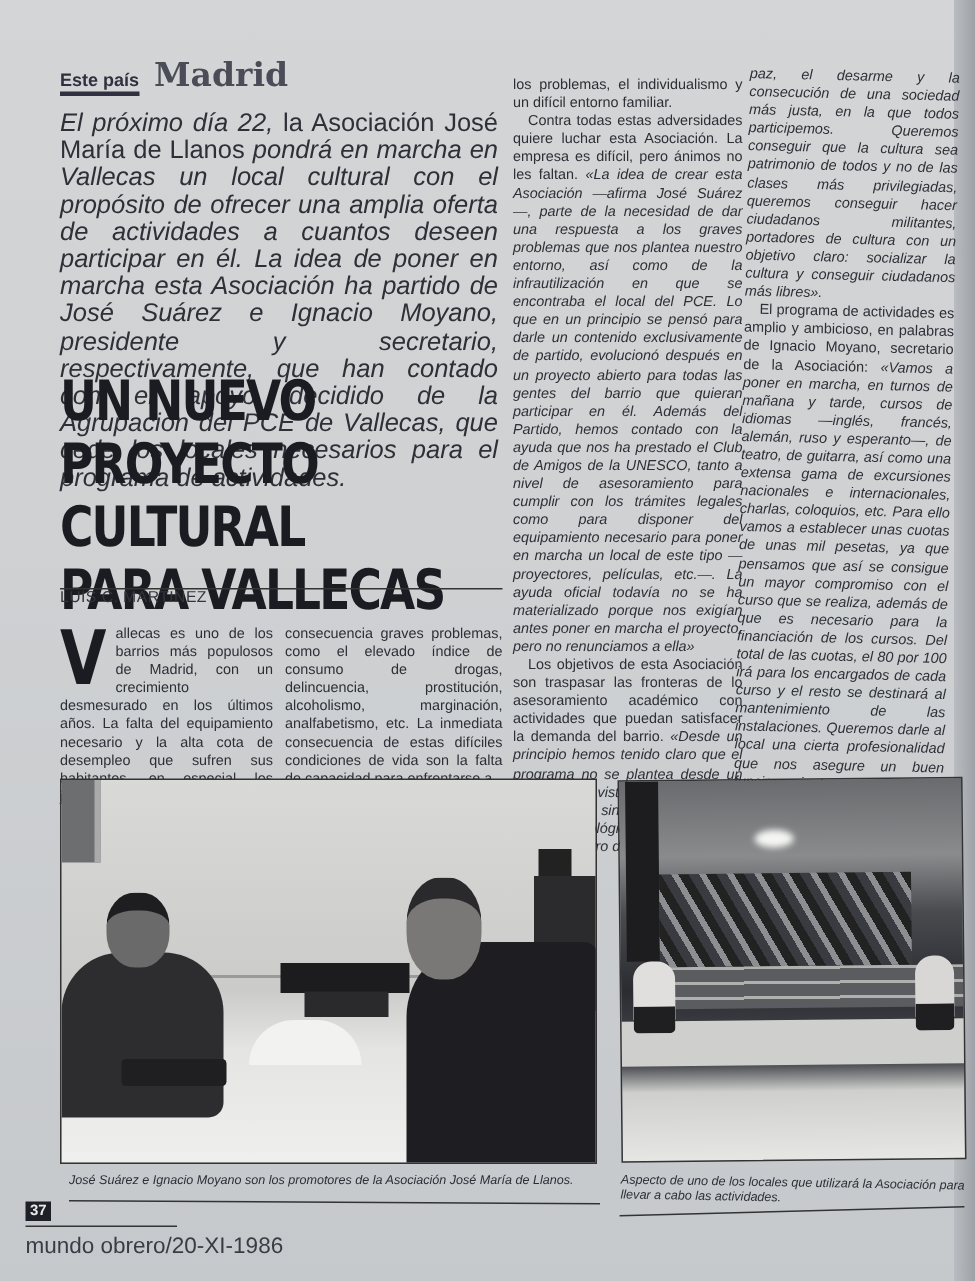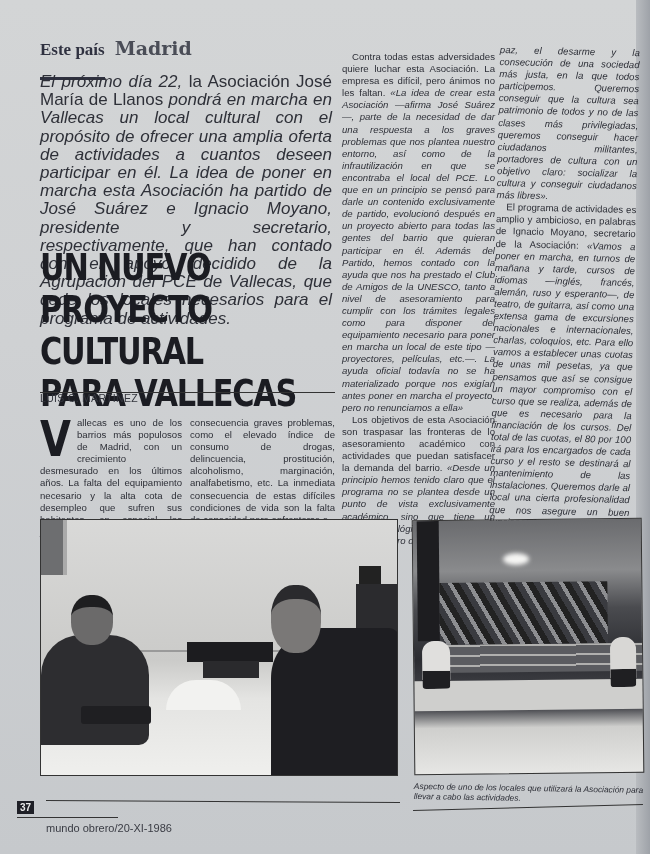--- a/index.html
+++ b/index.html
@@ -16,26 +16,26 @@
     }
     .right-edge {
       position: absolute; right: 0; top: 0; width: 14px; height: 854px;
       background: linear-gradient(90deg, #b9bcc0, #9ea2a8);
     }
     .section-head {
       position: absolute; left: 40px; top: 37px;
       display: flex; align-items: baseline; gap: 10px;
     }
     .section-head .kicker {
-      font-weight: bold; font-size: 17px; color: #2f3140;
-      border-bottom: 3px solid #2f3140; padding-bottom: 17px;
-      font-family: Liberation Serif, serif;
+      font-weight: bold; font-size: 12px; color: #2f3140;
+      border-bottom: 3px solid #2f3140; padding-bottom: 1px;
+      font-family: Liberation Sans, sans-serif;
     }
     .section-head .region {
-      font-weight: bold; font-size: 19px; color: #4a4d57;
+      font-weight: bold; font-size: 22px; color: #4a4d57;
       font-family: "DejaVu Serif", serif;
     }
     .lead {
       position: absolute; left: 40px; top: 73px; width: 292px;
       font-size: 17px; line-height: 18.2px; color: #2e3038;
       text-align: justify;
     }
     .lead em { font-style: italic; }
     .headline {
       position: absolute; left: 40px; top: 247px; width: 300px;
@@ -85,21 +85,21 @@
     .caption2 { left: 414px; top: 781px; width: 236px; line-height: 10px; transform: rotate(1deg); transform-origin: left top; }
     .foot-rule1 { position: absolute; left: 46px; top: 801px; width: 354px; height: 1px; background: #333; transform: rotate(0.3deg); }
     .foot-rule2 { position: absolute; left: 413px; top: 807px; width: 230px; height: 1px; background: #333; transform: rotate(-1.5deg); }
     .pagenum {
       position: absolute; left: 17px; top: 801px; width: 17px; height: 13px;
       background: #1f2027; color: #e8e8e8; font-size: 10px; font-weight: bold;
       text-align: center; line-height: 13px;
     }
     .foot-line { position: absolute; left: 17px; top: 817px; width: 101px; height: 1px; background: #333; }
     .footer {
-      position: absolute; left: 17px; top: 822px; font-size: 11px; color: #3a3c44; margin-left: 29px;
+      position: absolute; left: 17px; top: 822px; font-size: 15px; color: #3a3c44;
     }
   </style>
 </head>
 <body>
 
 <div class="page">
   <div class="right-edge"></div>
 
   <div class="section-head">
     <span class="kicker">Este país</span>
@@ -119,20 +119,21 @@
   <div class="byline">LUIS C. MARTINEZ</div>
 
   <div class="col col1">
     <span class="dropcap">V</span>
     <p class="noind">allecas es uno de los barrios más populosos de Madrid, con un crecimiento desmesurado en los últimos años. La falta del equipamiento necesario y la alta cota de desempleo que sufren sus habitantes, en especial los jóvenes, han traído como</p>
   </div>
   <div class="col col2">
     <p class="noind">consecuencia graves problemas, como el elevado índice de consumo de drogas, delincuencia, prostitución, alcoholismo, marginación, analfabetismo, etc. La inmediata consecuencia de estas difíciles condiciones de vida son la falta de capacidad para enfrentarse a</p>
   </div>
   <div class="col col3">
+    <p class="noind">los problemas, el individualismo y un difícil entorno familiar.</p>
     <p><span>Contra todas estas adversidades quiere luchar esta Asociación. La empresa es difícil, pero ánimos no les faltan. </span><em>«La idea de crear esta Asociación —afirma José Suárez—, parte de la necesidad de dar una respuesta a los graves problemas que nos plantea nuestro entorno, así como de la infrautilización en que se encontraba el local del PCE. Lo que en un principio se pensó para darle un contenido exclusivamente de partido, evolucionó después en un proyecto abierto para todas las gentes del barrio que quieran participar en él. Además del Partido, hemos contado con la ayuda que nos ha prestado el Club de Amigos de la UNESCO, tanto a nivel de asesoramiento para cumplir con los trámites legales como para disponer del equipamiento necesario para poner en marcha un local de este tipo —proyectores, películas, etc.—. La ayuda oficial todavía no se ha materializado porque nos exigían antes poner en marcha el proyecto, pero no renunciamos a ella»</em></p>
     <p><span>Los objetivos de esta Asociación son traspasar las fronteras de lo asesoramiento académico con actividades que puedan satisfacer la demanda del barrio. </span><em>«Desde un principio hemos tenido claro que el programa no se plantea desde un punto de vista exclusivamente académico, sino que tiene un marco ideológico perfectamente definido dentro de la lucha por la</em></p>
   </div>
   <div class="col col4">
     <p class="noind"><em>paz, el desarme y la consecución de una sociedad más justa, en la que todos participemos. Queremos conseguir que la cultura sea patrimonio de todos y no de las clases más privilegiadas, queremos conseguir hacer ciudadanos militantes, portadores de cultura con un objetivo claro: socializar la cultura y conseguir ciudadanos más libres».</em></p>
     <p><span>El programa de actividades es amplio y ambicioso, en palabras de Ignacio Moyano, secretario de la Asociación: </span><em>«Vamos a poner en marcha, en turnos de mañana y tarde, cursos de idiomas —inglés, francés, alemán, ruso y esperanto—, de teatro, de guitarra, así como una extensa gama de excursiones nacionales e internacionales, charlas, coloquios, etc. Para ello vamos a establecer unas cuotas de unas mil pesetas, ya que pensamos que así se consigue un mayor compromiso con el curso que se realiza, además de que es necesario para la financiación de los cursos. Del total de las cuotas, el 80 por 100 irá para los encargados de cada curso y el resto se destinará al mantenimiento de las instalaciones. Queremos darle al local una cierta profesionalidad que nos asegure un buen funcionamiento»</em></p>
     <p><span>Estas son las características más importantes de la </span><em>Asociación José María de Llanos</em><span>, que el próximo día 22 abre sus puertas a los ciudadanos de Vallecas, que a partir de ese momento contarán con una nueva oferta cultural en su barrio.</span></p>
   </div>
 
   <div class="photo photo1">
@@ -142,20 +143,21 @@
     <div class="shape" style="left:30px;top:75px;width:42px;height:50px;background:#6b6a6a;border-radius:45%;border-top:12px solid #1e1e20;"></div>
     <div class="shape" style="left:146px;top:122px;width:86px;height:20px;background:#1c1c1f;"></div>
     <div class="shape" style="left:162px;top:141px;width:56px;height:17px;background:#2a2a2d;"></div>
     <div class="shape" style="left:318px;top:46px;width:22px;height:20px;background:#222;"></div>
     <div class="shape" style="left:315px;top:64px;width:43px;height:90px;background:#2b2b2e;"></div>
     <div class="shape" style="left:230px;top:108px;width:128px;height:148px;background:#1e1e22;border-radius:50px 10px 0 0;"></div>
     <div class="shape" style="left:230px;top:65px;width:50px;height:68px;background:#7a7877;border-radius:45%;border-top:14px solid #2a2a2d;"></div>
     <div class="shape" style="left:40px;top:186px;width:70px;height:18px;background:#1f1f22;border-radius:3px;"></div>
     <div class="shape" style="left:125px;top:160px;width:75px;height:30px;background:#f2f2f0;border-radius:30px 30px 0 0;"></div>
   </div>
+  <div class="caption caption1">José Suárez e Ignacio Moyano son los promotores de la Asociación José María de Llanos.</div>
 
   <div class="photo photo2">
     <div class="shape" style="left:90px;top:33px;width:26px;height:12px;background:#f5f5f3;border-radius:50%;filter:blur(2px);"></div>
     <div class="shape" style="left:4px;top:0;width:22px;height:120px;background:#1d1d20;"></div>
     <div class="shape" style="left:26px;top:62px;width:168px;height:62px;background:repeating-linear-gradient(60deg,#3a3b40 0 6px,#8d8e91 6px 10px,#222 10px 16px);"></div>
     <div class="shape" style="left:20px;top:124px;width:210px;height:28px;background:repeating-linear-gradient(180deg,#b0b0ae 0 2px,#5b5c60 2px 10px);"></div>
     <div class="shape" style="left:0;top:160px;width:230px;height:30px;background:#cfcfcd;"></div>
     <div class="shape" style="left:8px;top:120px;width:28px;height:48px;background:#e0dfdd;border-radius:12px 12px 4px 4px;border-bottom:18px solid #1f1f22;"></div>
     <div class="shape" style="left:196px;top:118px;width:26px;height:50px;background:#d8d7d5;border-radius:12px 12px 4px 4px;border-bottom:18px solid #1f1f22;"></div>
   </div>

